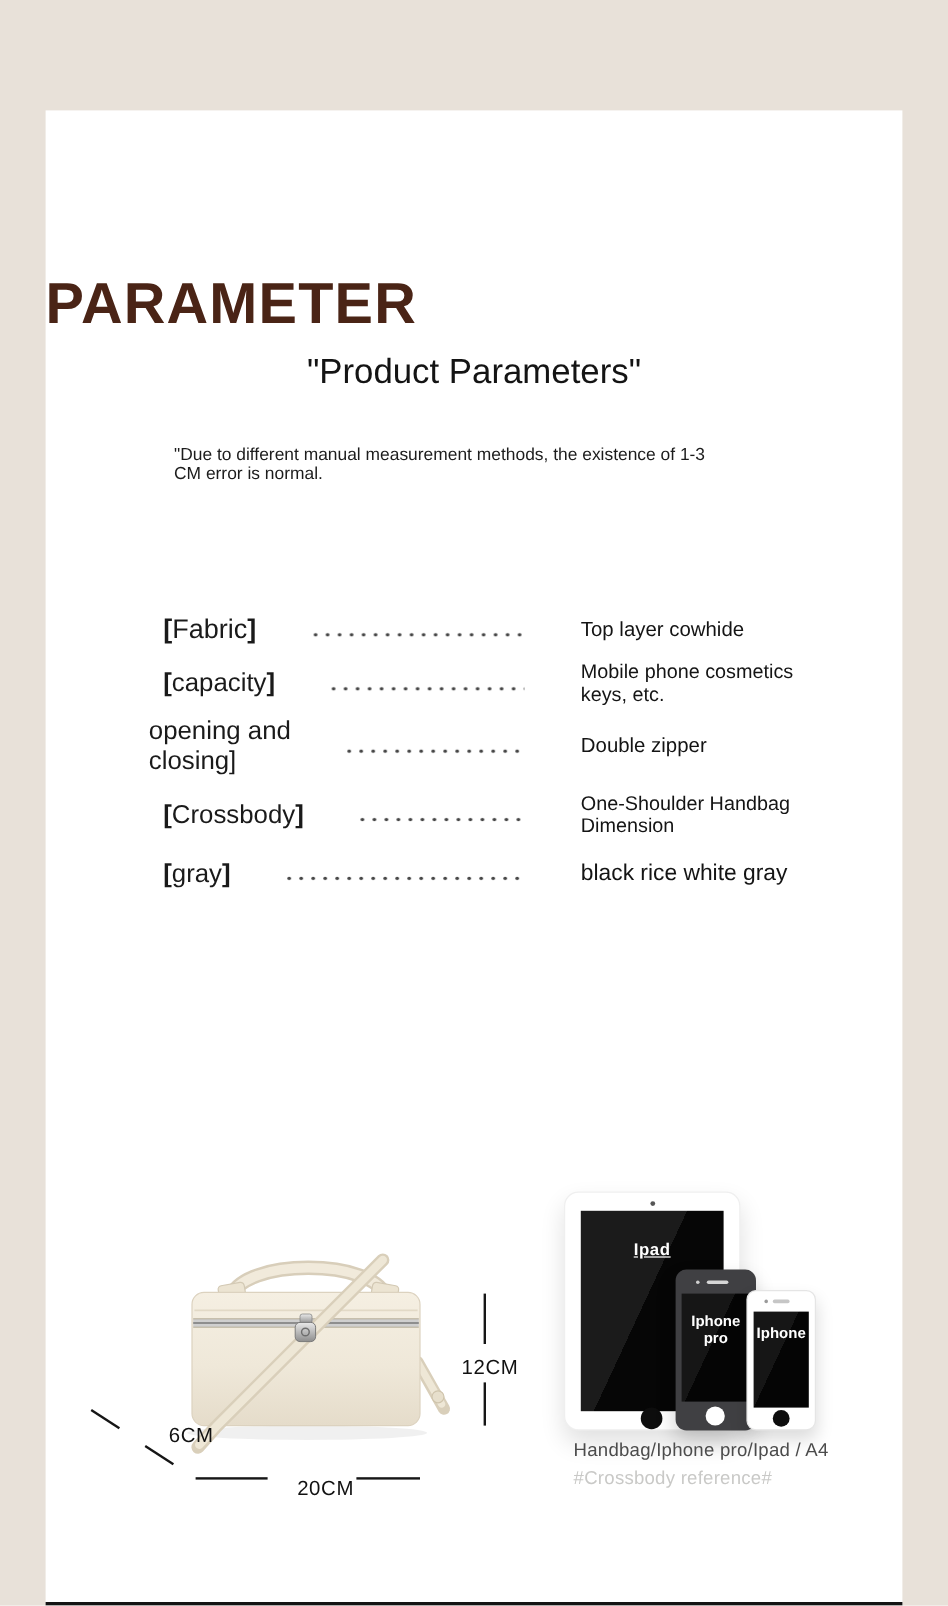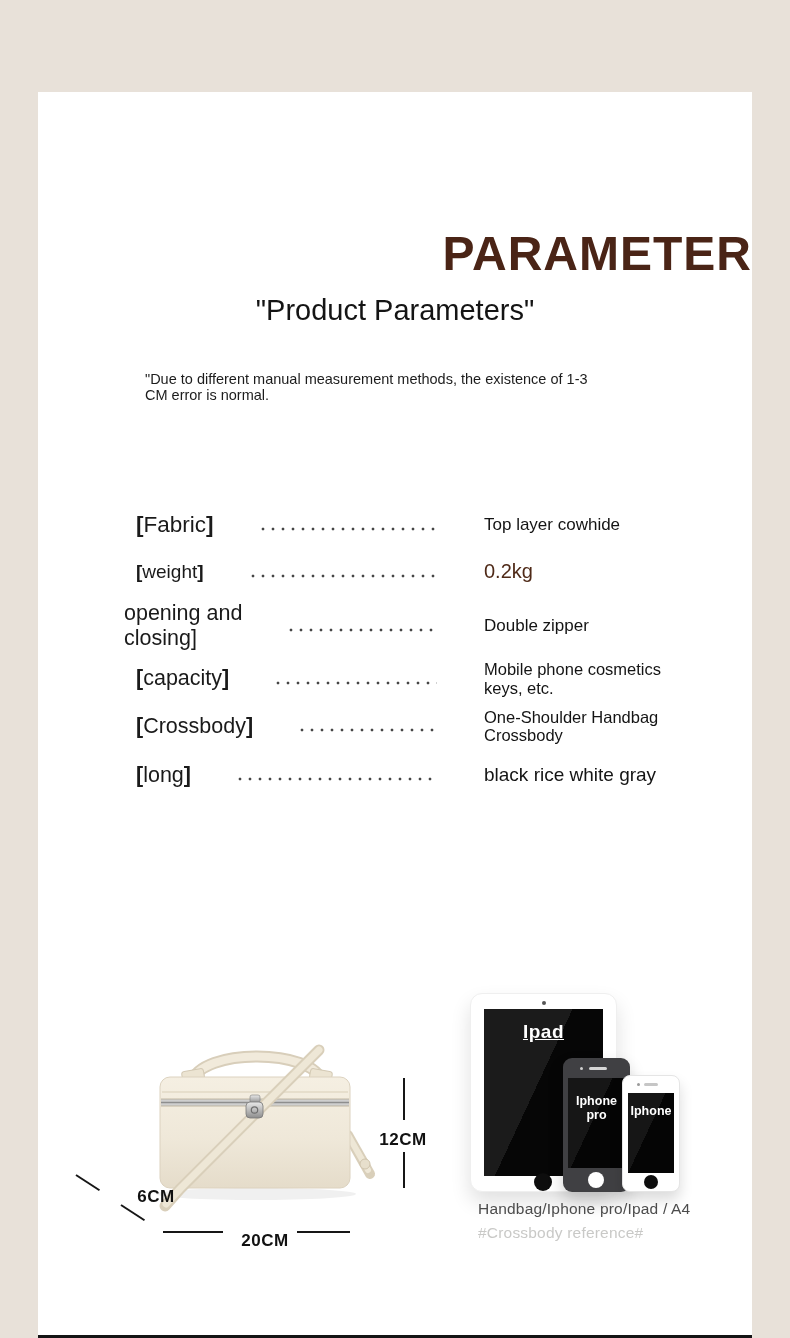--- a/index.html
+++ b/index.html
@@ -9,21 +9,21 @@
     font-family:"Liberation Sans", sans-serif;
   }
   .card{
     position:absolute;left:38px;top:92px;width:714px;height:1246px;
     background:#ffffff;
   }
   .bottom-strip{position:absolute;left:0;bottom:0;width:100%;height:3px;background:#141414;}
 
   
   .page-title{
-    position:absolute;top:134px;left:0;width:100%;text-align:right;
+    position:absolute;top:134px;left:0;width:100%;text-align:left;
     font-size:48px;font-weight:700;letter-spacing:1px;color:#4a2416;
   }
   .page-subtitle{
     position:absolute;top:202px;left:0;width:100%;text-align:center;
     font-size:29px;font-weight:500;color:#141414;
   }
   .note{
     position:absolute;top:280px;left:107px;width:540px;
     font-size:14.5px;line-height:15.5px;color:#1c1c1c;white-space:pre-line;
   }
@@ -43,38 +43,38 @@
   .p12{padding-left:12px}
   .l-big{font-size:22.5px}.l-small{font-size:19px}
   .v-weight{font-size:20px;color:#4f2a18;font-weight:500;}
   .v-med{font-size:16.5px}.v-small{font-size:14.5px}.v-xsmall{font-size:19px}
 
   
   .figure{position:absolute;left:0;top:893px;width:714px;height:353px;}
   .bag-svg{position:absolute;left:100px;top:55px;}
 
   .dim-line{position:absolute;background:#161616;}
-  .dim-label{position:absolute;font-size:17px;font-weight:700;color:#111;letter-spacing:.5px;text-align:center;}
+  .dim-label{position:absolute;font-size:17px;font-weight:400;color:#111;letter-spacing:.5px;text-align:right;}
   .diag{transform-origin:left center;transform:rotate(33deg);}
 
   .device{position:absolute;border-radius:12px;background:#fff;}
   .ipad{left:432px;top:8px;width:145px;height:197px;border:1px solid #efefef;
         box-shadow:0 10px 20px rgba(0,0,0,.12);}
   .ipad .screen{position:absolute;left:13px;top:15px;width:119px;height:167px;
         background:linear-gradient(115deg,#1b1b1b 45%,#060606 45%);}
   .iphone-pro{left:525px;top:73px;width:67px;height:134px;background:#404043;border-radius:9px;
         box-shadow:0 8px 16px rgba(0,0,0,.18);}
   .iphone-pro .screen{position:absolute;left:5px;top:20px;width:57px;height:90px;
         background:linear-gradient(115deg,#161616 45%,#050505 45%);}
   .iphone{left:584px;top:90px;width:56px;height:115px;border:1px solid #e5e5e5;border-radius:8px;
         box-shadow:0 8px 14px rgba(0,0,0,.14);}
   .iphone .screen{position:absolute;left:5px;top:17px;width:46px;height:80px;
         background:linear-gradient(115deg,#161616 45%,#050505 45%);}
   .screen-label{color:#fff;font-weight:700;text-align:center;white-space:pre-line;}
-  .ipad-label{padding-top:12px;font-size:19px;letter-spacing:.5px;text-decoration:underline;}
+  .ipad-label{padding-top:24px;font-size:14px;letter-spacing:.5px;text-decoration:underline;}
   .pro-label{padding-top:16px;font-size:12.5px;line-height:1.15;}
   .iphone-label{padding-top:11px;font-size:12.5px;}
   .home-btn{position:absolute;border-radius:50%;}
   .cam-dot{position:absolute;border-radius:50%;background:#555;}
   .speaker{position:absolute;border-radius:2px;background:#d6d6d6;}
 
   .device-caption{position:absolute;left:440px;top:215px;font-size:15.5px;color:#4c4c4c;letter-spacing:.2px;}
   .device-subcaption{position:absolute;left:440px;top:239px;font-size:15.5px;color:#c9c9c7;letter-spacing:.2px;}
 </style>
 </head>
@@ -88,50 +88,45 @@
 CM error is normal.</div>
 
   <div class="specs">
 
     <div class="spec-row h46">
       <div class="spec-label l-big p12"><span class="bk">[</span><span>Fabric</span><span class="bk">]</span></div>
       <div class="dots"></div>
       <div class="spec-value">Top layer cowhide</div>
     </div>
 
-    <div class="spec-row h47">
-      <div class="spec-label l-small p12"><span class="bk">[</span><span>weight</span><span class="bk">]</span></div>
-      <div class="dots"></div>
-      <div class="spec-value v-weight">0.2kg</div>
+
+    <div class="spec-row h43">
+      <div class="spec-label p12"><span class="bk">[</span><span>capacity</span><span class="bk">]</span></div>
+      <div class="dots"></div>
+      <div class="spec-value v-med">Mobile phone cosmetics
+keys, etc.</div>
     </div>
 
     <div class="spec-row h62">
       <div class="spec-label"><span class="bk"></span><span>opening and
 closing]</span><span class="bk"></span></div>
       <div class="dots"></div>
       <div class="spec-value">Double zipper</div>
     </div>
 
-    <div class="spec-row h43">
-      <div class="spec-label p12"><span class="bk">[</span><span>capacity</span><span class="bk">]</span></div>
-      <div class="dots"></div>
-      <div class="spec-value v-med">Mobile phone cosmetics
-keys, etc.</div>
-    </div>
-
 
     <div class="spec-row h52">
       <div class="spec-label p12"><span class="bk">[</span><span>Crossbody</span><span class="bk">]</span></div>
       <div class="dots"></div>
       <div class="spec-value v-med">One-Shoulder Handbag
-Crossbody</div>
+Dimension</div>
     </div>
 
     <div class="spec-row h46">
-      <div class="spec-label p12"><span class="bk">[</span><span>long</span><span class="bk">]</span></div>
+      <div class="spec-label p12"><span class="bk">[</span><span>gray</span><span class="bk">]</span></div>
       <div class="dots"></div>
       <div class="spec-value v-xsmall">black rice white gray</div>
     </div>
 
   </div>
 
   <div class="figure">
 
     <svg class="bag-svg" width="240" height="172" viewBox="0 0 240 172">
       <defs>

